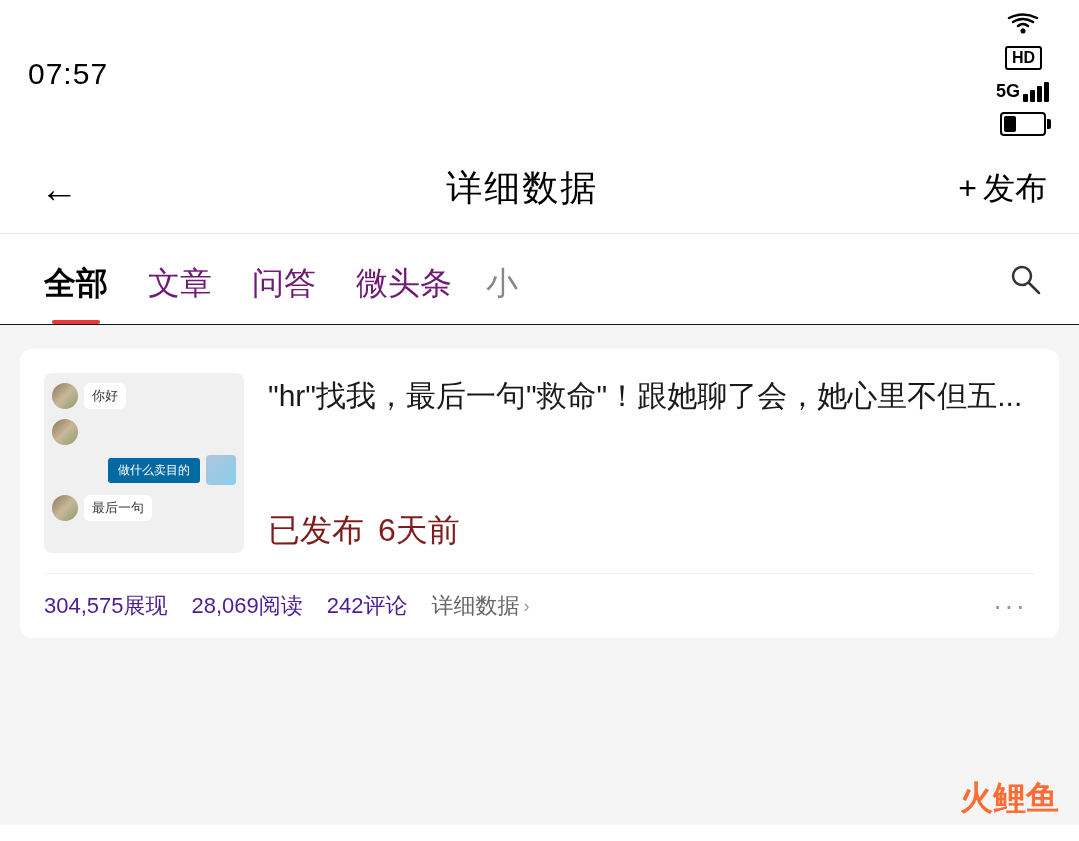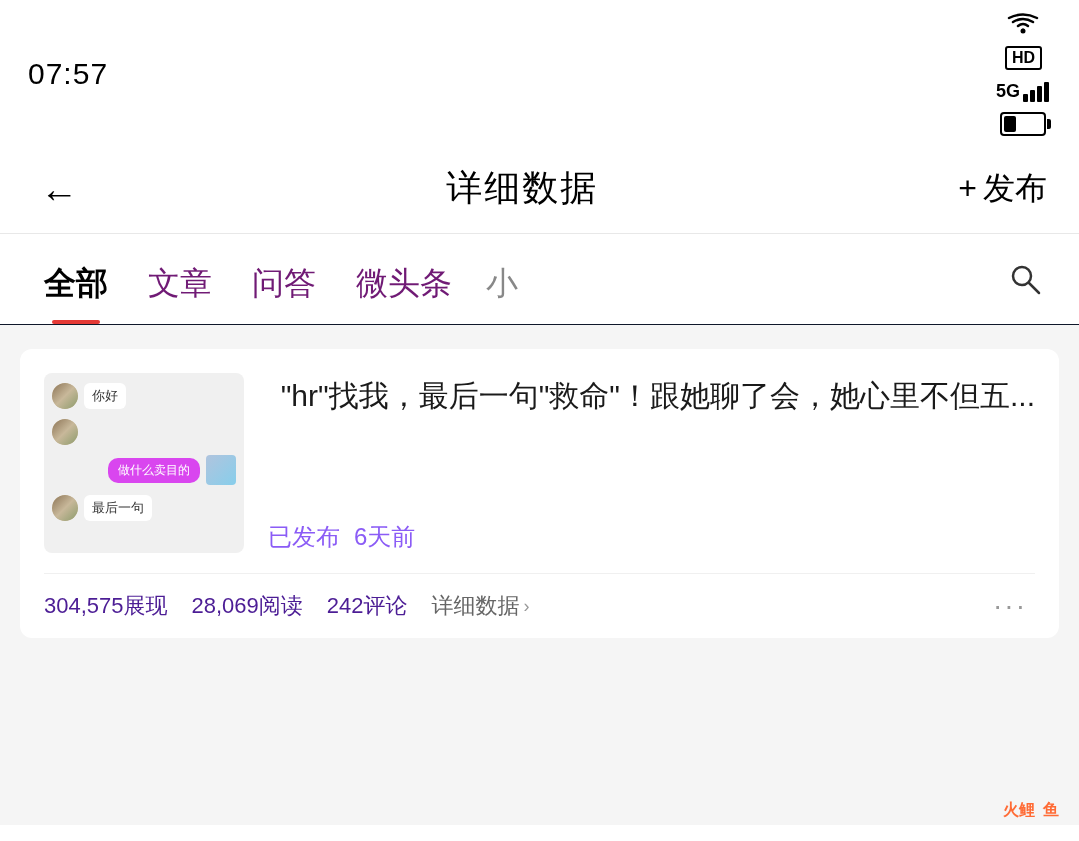--- a/index.html
+++ b/index.html
@@ -192,21 +192,20 @@
       min-height: 500px;
       padding: 24px 20px;
     }
 
     
     .article-card {
       background: #fff;
       border-radius: 12px;
       padding: 24px 24px 0 24px;
       margin-bottom: 16px;
-      text-align: right;
     }
 
     .article-main {
       display: flex;
       gap: 24px;
       padding-bottom: 20px;
     }
 
     
     .article-thumb {
@@ -250,23 +249,23 @@
     .chat-bubble {
       background: #fff;
       border-radius: 6px;
       padding: 4px 8px;
       font-size: 14px;
       color: #333;
       max-width: 130px;
     }
 
     .chat-bubble-teal {
-      background: #d946ef;
+      background: #0369a1;
       color: #fff;
-      border-radius: 10px;
+      border-radius: 3px;
       padding: 4px 10px;
       font-size: 14px;
       margin-left: auto;
       max-width: 120px;
     }
 
     .chat-row-right {
       display: flex;
       justify-content: flex-end;
       align-items: center;
@@ -299,22 +298,22 @@
       font-weight: 500;
       color: #1a1a1a;
       line-height: 1.5;
       display: -webkit-box;
       -webkit-line-clamp: 3;
       -webkit-box-orient: vertical;
       overflow: hidden;
     }
 
     .article-meta {
-      font-size: 24px;
-      color: #8b5cf6;
+      font-size: 32px;
+      color: #7f1d1d;
       margin-top: 14px;
       display: flex;
       gap: 14px;
     }
 
     
     .stats-bar {
       border-top: 1px solid #f0f0f0;
       padding: 16px 0;
       display: flex;
@@ -349,24 +348,24 @@
       cursor: pointer;
       letter-spacing: 2px;
       padding: 0 8px;
     }
 
     
     .watermark {
       position: fixed;
       bottom: 20px;
       right: 20px;
-      font-size: 16px;
+      font-size: 33px;
       font-weight: bold;
       display: flex;
-      gap: 8px;
+      gap: 0;
     }
 
     .watermark-fire {
       color: #ff6b35;
     }
 
     .watermark-fish {
       color: #ff6b35;
     }
   </style>

